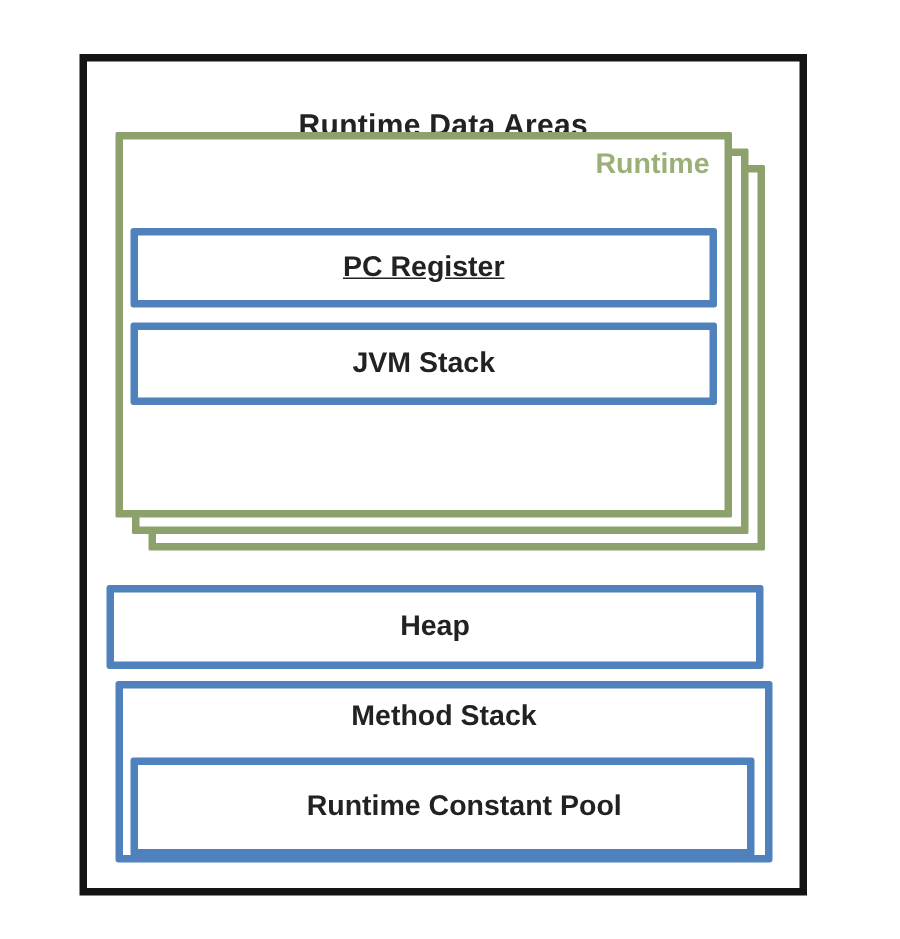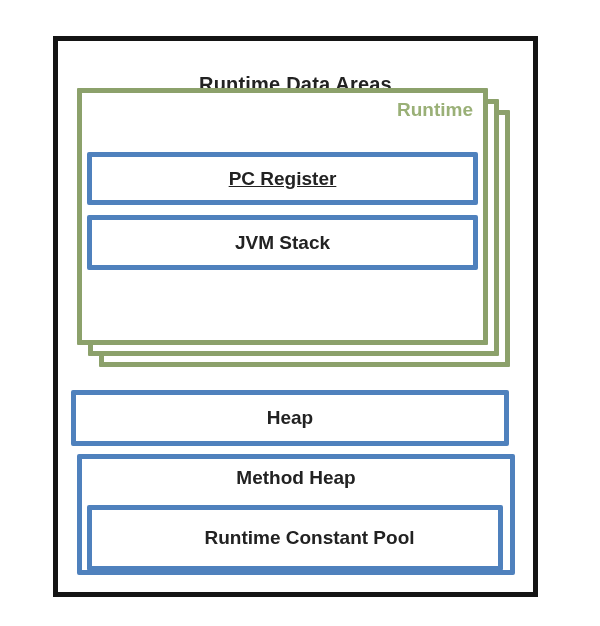--- a/index.html
+++ b/index.html
@@ -108,21 +108,21 @@
         <span>JVM Stack</span>
       </div>
 
     </div>
 
     <div class="blue-box heap-box">
       <span>Heap</span>
     </div>
 
     <div class="blue-box method-area">
-      <div class="method-area-label">Method Heap</div>
+      <div class="method-area-label">Method Stack</div>
 
       <div class="blue-box runtime-constant-pool">
         <span>Runtime Constant Pool</span>
       </div>
     </div>
 
   </div>
 </div>
 
 </body></html>

